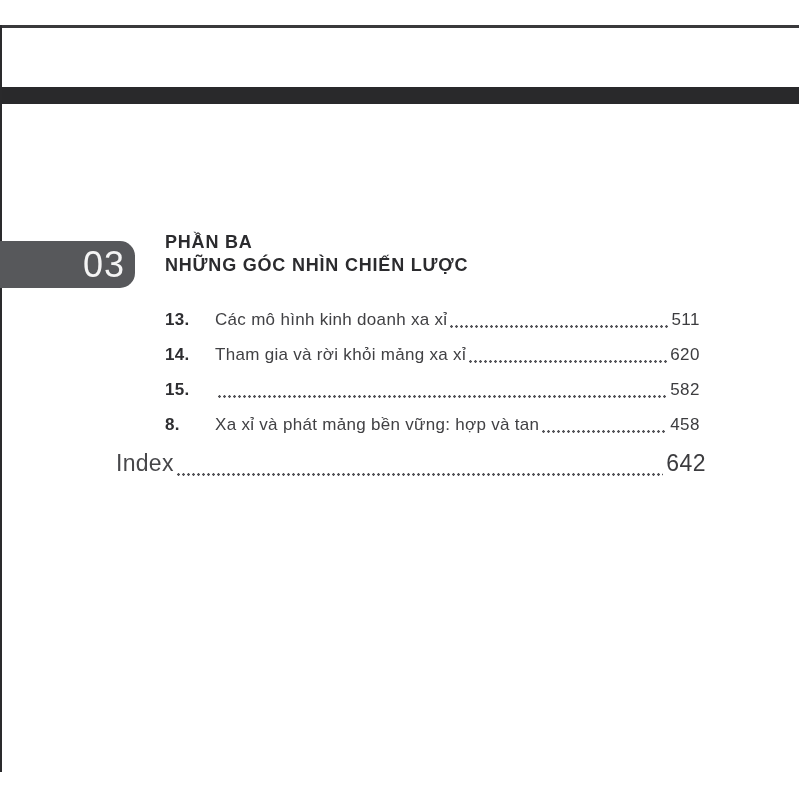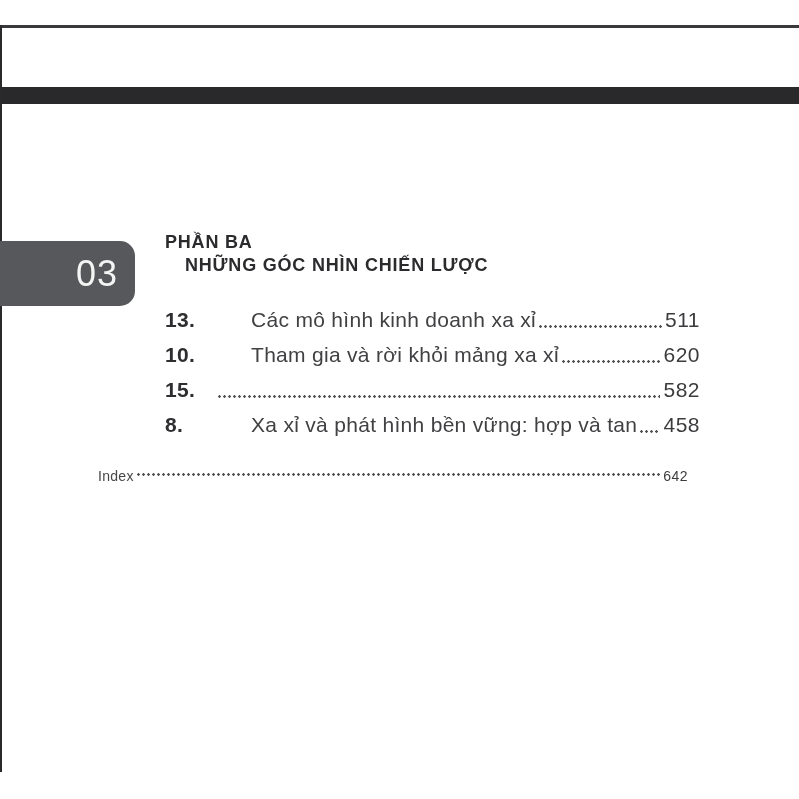--- a/index.html
+++ b/index.html
@@ -33,27 +33,27 @@
   .edge-left {
     position: absolute;
     left: 0; top: 25px;
     width: 2px; height: 747px;
     background: #2a2a2c;
   }
   
   .section-tab {
     position: absolute;
     left: 0; top: 241px;
-    width: 135px; height: 65px;
+    width: 135px; height: 47px;
     background: #57585b;
     border-radius: 0 15px 15px 0;
     display: flex;
     align-items: center;
     justify-content: flex-end;
-    padding-right: 17px;
+    padding-right: 10px;
     box-sizing: border-box;
   }
   .section-tab .num {
     color: #f4f4f4;
     font-size: 36px;
     line-height: 1;
     letter-spacing: 1px;
   }
   
   .part-heading {
@@ -64,72 +64,70 @@
   }
   .part-heading .line1 {
     font-size: 18px;
     letter-spacing: 0.8px;
     line-height: 23px;
   }
   .part-heading .line2 {
     font-size: 18px;
     letter-spacing: 0.8px;
     line-height: 23px;
-    margin-left: 20px;
   }
   
   .toc {
     position: absolute;
     left: 165px; top: 302px;
     width: 535px;
   }
   .toc-row {
     display: flex;
     align-items: center;
     height: 35px;
     color: #414144;
-    font-size: 21px;
+    font-size: 17px;
   }
   .toc-num {
     width: 50px;
     flex: 0 0 50px;
     font-weight: bold;
     color: #2e2e31;
     letter-spacing: 0.3px;
   }
   .toc-title {
     white-space: nowrap;
     letter-spacing: 0.3px;
-    margin-left: 36px;
   }
   .leader {
     flex: 1 1 auto;
     align-self: stretch;
     margin: 0 3px 0 2px;
     background-image: radial-gradient(circle, #545458 1.1px, transparent 1.5px);
     background-size: 5px 3px;
     background-repeat: repeat-x;
     background-position: 0 calc(50% + 7px);
     min-width: 12px;
   }
   .toc-page {
     flex: 0 0 auto;
     color: #3c3c3f;
     letter-spacing: 0.5px;
   }
   
   .index-row {
     position: absolute;
-    left: 98px; top: 450px;
+    left: 116px; top: 450px;
     width: 590px;
     display: flex;
-    align-items: flex-end;
+    align-items: flex-start;
     height: 34px;
     color: #47474a;
-    font-size: 14px;
+    font-size: 23px;
   }
   .index-label {
     white-space: nowrap;
     letter-spacing: 0.3px;
   }
 </style>
 </head>
 <body>
 
 <div class="page">
@@ -148,33 +146,33 @@
   </div>
 
   <div class="toc">
     <div class="toc-row">
       <span class="toc-num">13.</span>
       <span class="toc-title">Các mô hình kinh doanh xa xỉ</span>
       <span class="leader"></span>
       <span class="toc-page">511</span>
     </div>
     <div class="toc-row">
-      <span class="toc-num">10.</span>
+      <span class="toc-num">14.</span>
       <span class="toc-title">Tham gia và rời khỏi mảng xa xỉ</span>
       <span class="leader"></span>
       <span class="toc-page">620</span>
     </div>
     <div class="toc-row">
       <span class="toc-num">15.</span>
       <span class="leader"></span>
       <span class="toc-page">582</span>
     </div>
     <div class="toc-row">
       <span class="toc-num">8.</span>
-      <span class="toc-title">Xa xỉ và phát hình bền vững: hợp và tan</span>
+      <span class="toc-title">Xa xỉ và phát mảng bền vững: hợp và tan</span>
       <span class="leader"></span>
       <span class="toc-page">458</span>
     </div>
   </div>
 
   <div class="index-row">
     <span class="index-label">Index</span>
     <span class="leader"></span>
     <span class="toc-page">642</span>
   </div>

